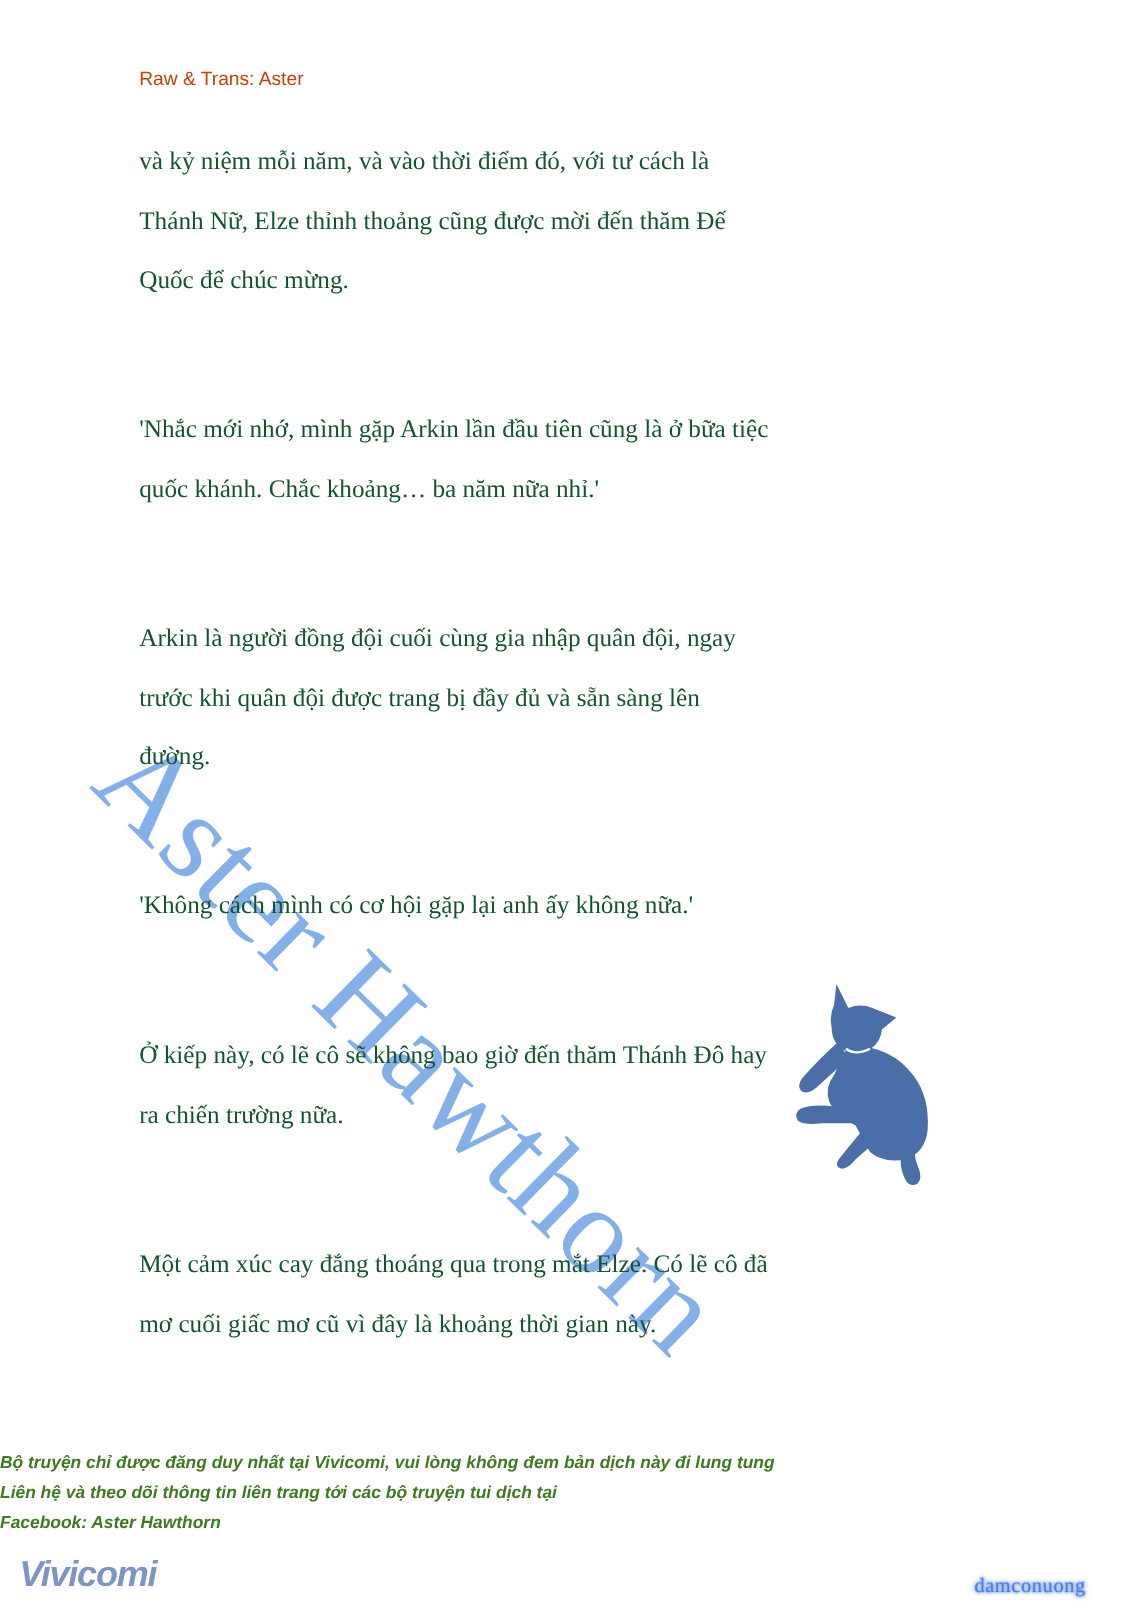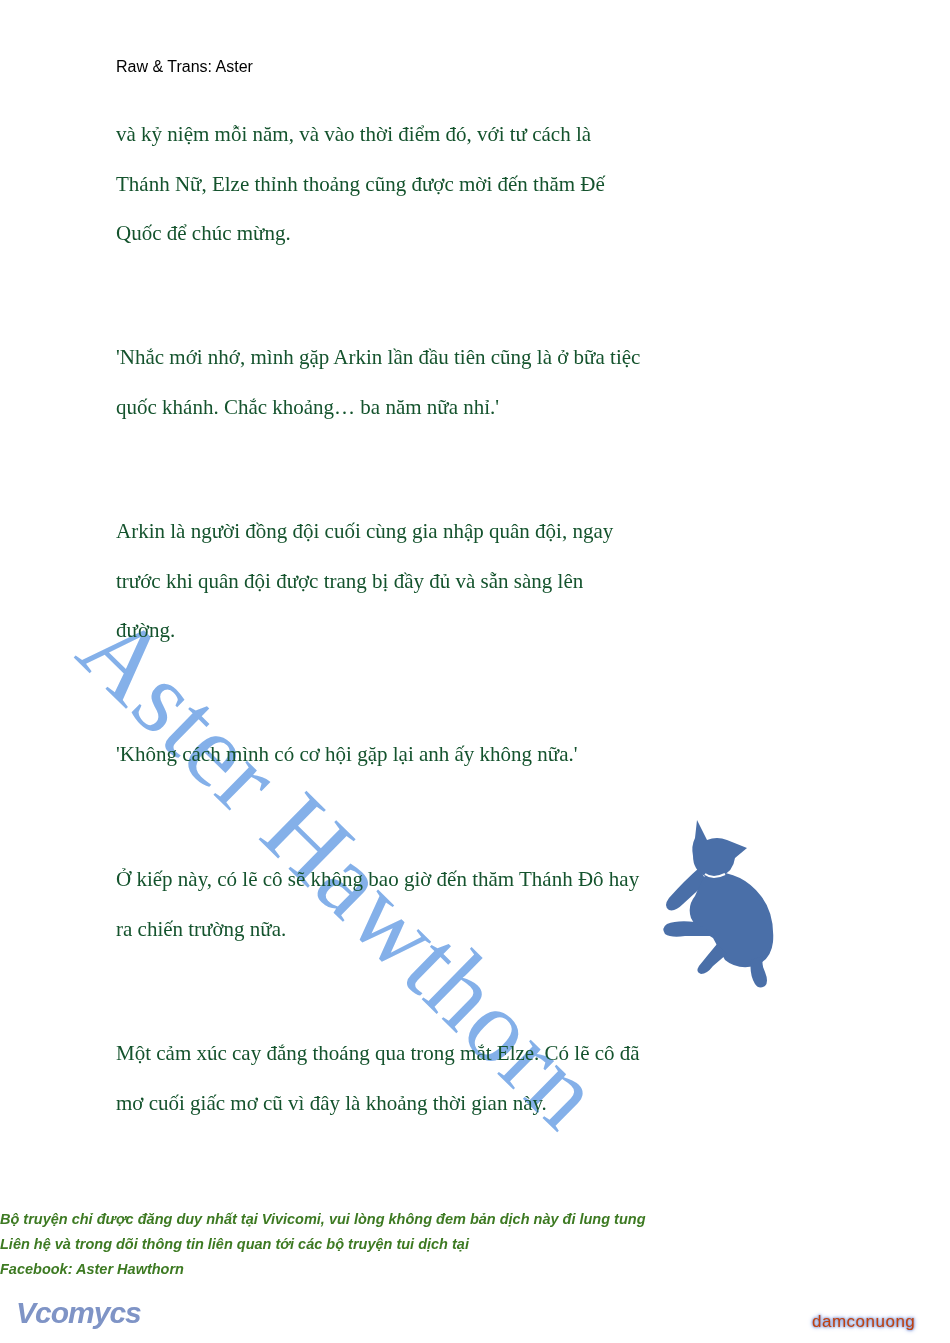--- a/index.html
+++ b/index.html
@@ -12,21 +12,21 @@
       height: 1343px;
       position: relative;
       overflow: hidden;
     }
     .header {
       position: absolute;
       left: 116px;
       top: 58px;
       font-family: "Liberation Sans", sans-serif;
       font-size: 16px;
-      color: #000000;
+      color: #c2410c;
     }
     .body-text {
       position: absolute;
       left: 116px;
       width: 730px;
       font-family: "Liberation Serif", serif;
       font-size: 21px;
       line-height: 49.5px;
       color: #14532d;
       z-index: 2;
@@ -85,23 +85,23 @@
       font-style: italic;
       font-weight: bold;
       font-size: 30px;
       color: #7f94c6;
       letter-spacing: -1px;
     }
     .logo-right {
       position: absolute;
       left: 812px;
       top: 1312px;
-      font-family: Liberation Sans, sans-serif;
+      font-family: Liberation Serif, serif;
       font-size: 17px;
-      color: #c2410c;
+      color: #3b82f6;
       text-shadow: 0 0 3px #7f96d6, 0 0 5px #8aa0e0, 0 0 2px #6f86c8;
       letter-spacing: 0.5px;
     }
   </style>
 </head>
 <body>
 
 <div class="header">Raw &amp; Trans: Aster</div>
 
 <div class="watermark-wrap">
@@ -148,18 +148,18 @@
     <path d="M62 134 Q52 146 44 156 Q40 162 46 164 Q52 164 58 156 L72 144 Z"></path>
 
     <path d="M96 150 Q94 164 100 174 Q104 180 110 176 Q114 172 110 162 Q106 154 108 146 Z"></path>
   </g>
 
   <path d="M50 64 Q58 70 70 64" stroke="#ffffff" stroke-width="2" fill="none"></path>
 </svg>
 
 <div class="footer-notes">
   <div>Bộ truyện chỉ được đăng duy nhất tại Vivicomi, vui lòng không đem bản dịch này đi lung tung</div>
-  <div>Liên hệ và trong dõi thông tin liên quan tới các bộ truyện tui dịch tại</div>
+  <div>Liên hệ và theo dõi thông tin liên trang tới các bộ truyện tui dịch tại</div>
   <div>Facebook: Aster Hawthorn</div>
 </div>
 
-<div class="logo-left">Vcomycs</div>
+<div class="logo-left">Vivicomi</div>
 <div class="logo-right">damconuong</div>
 
 </body></html>

